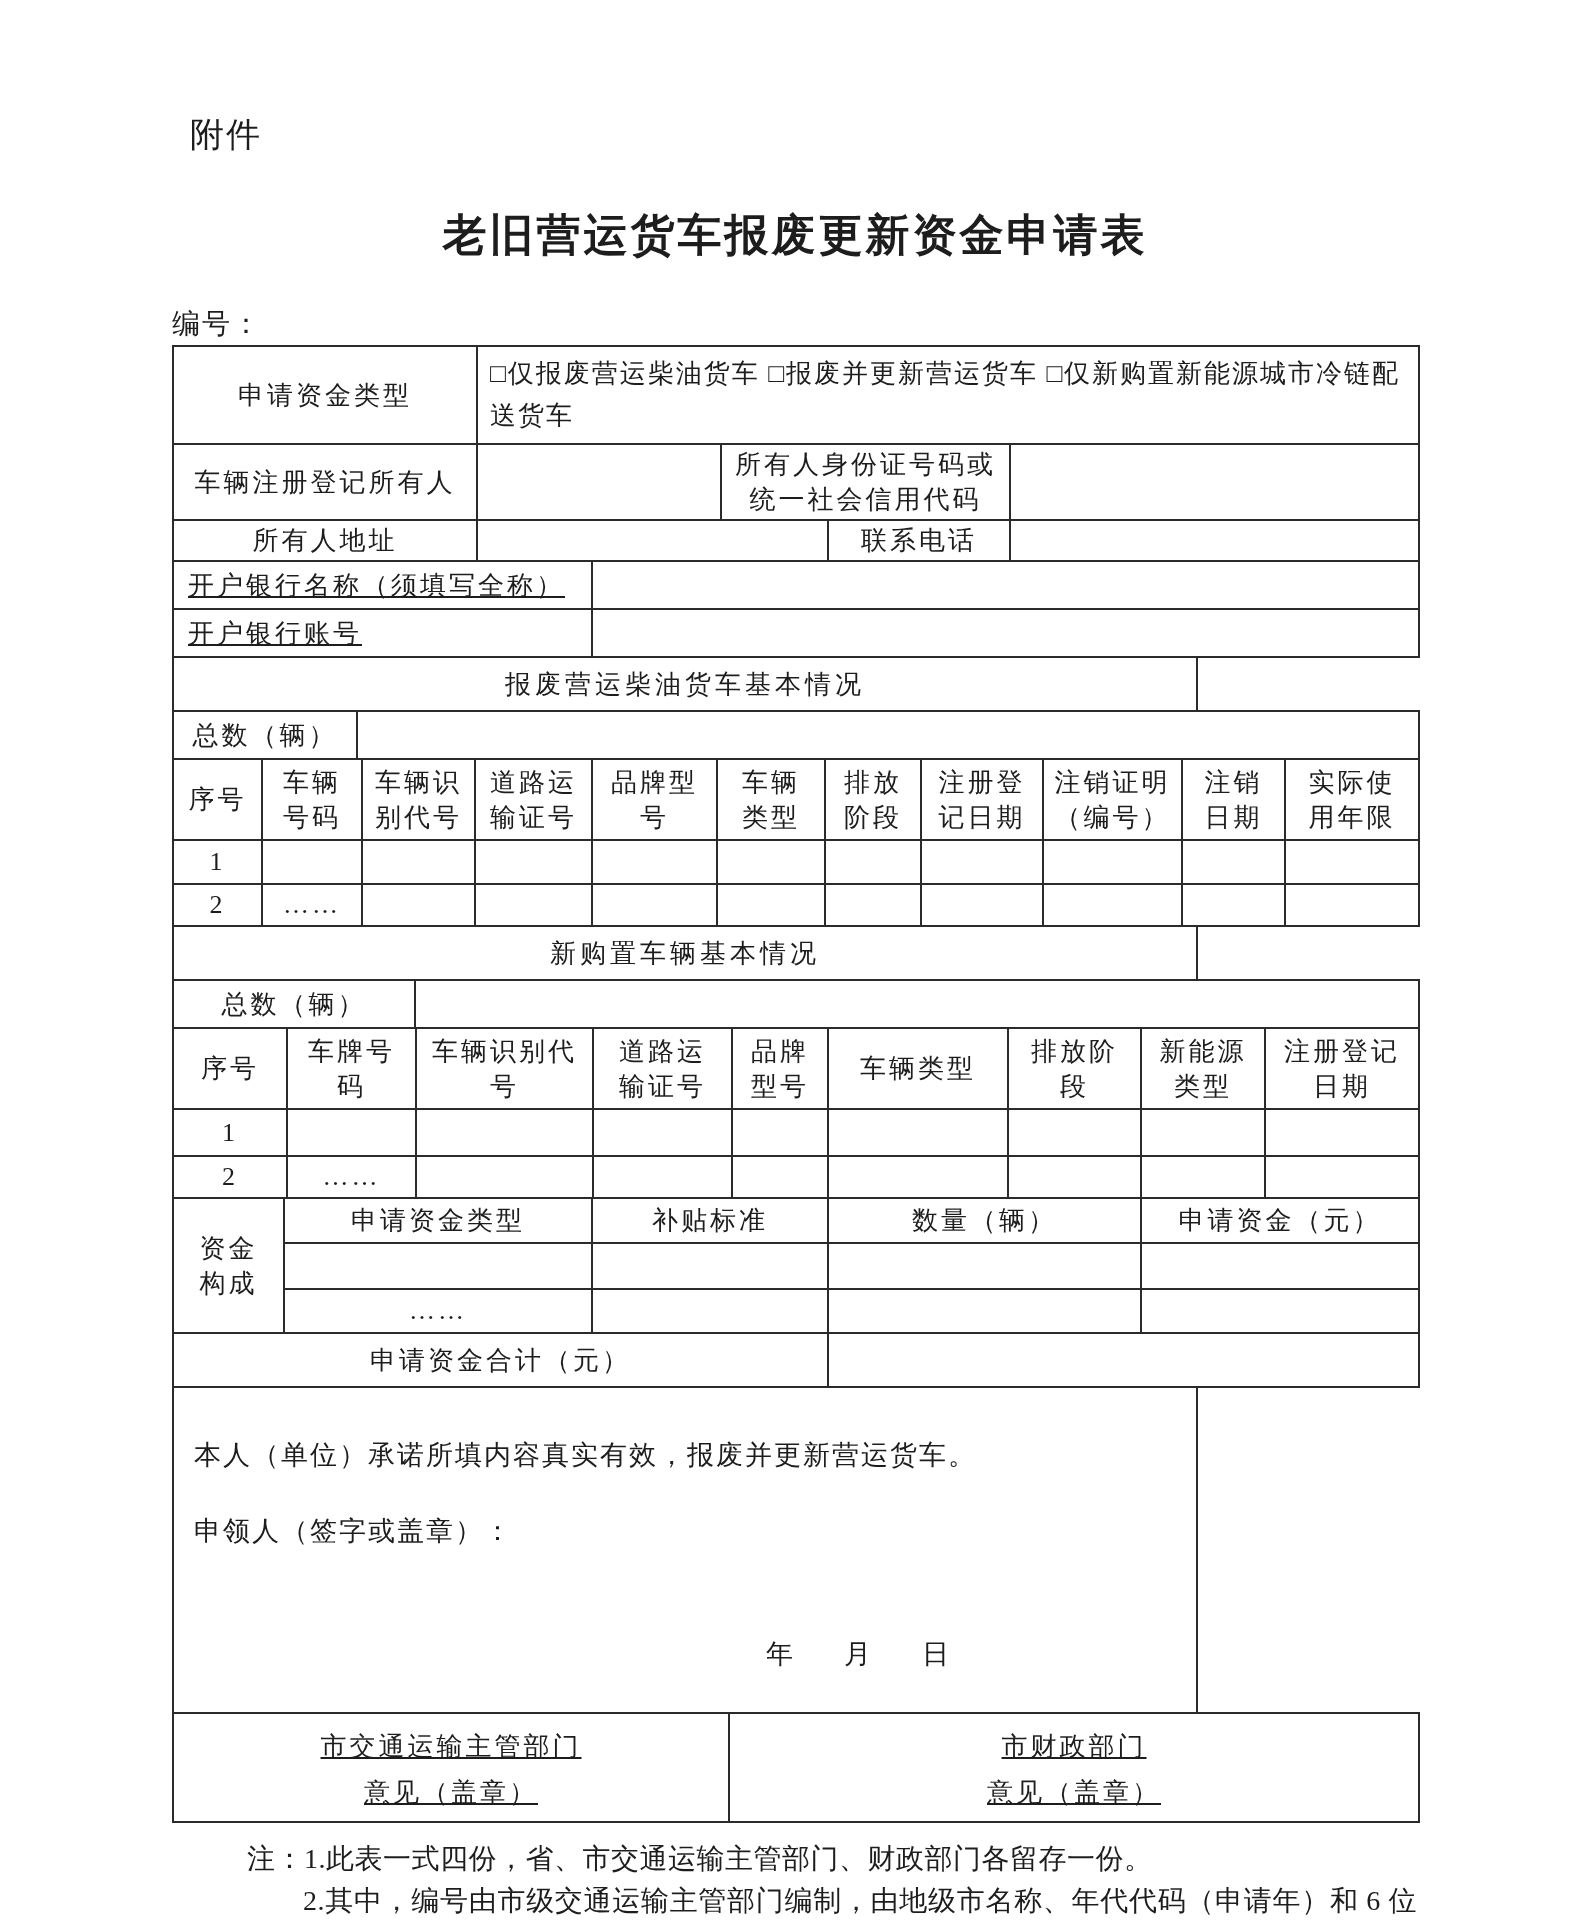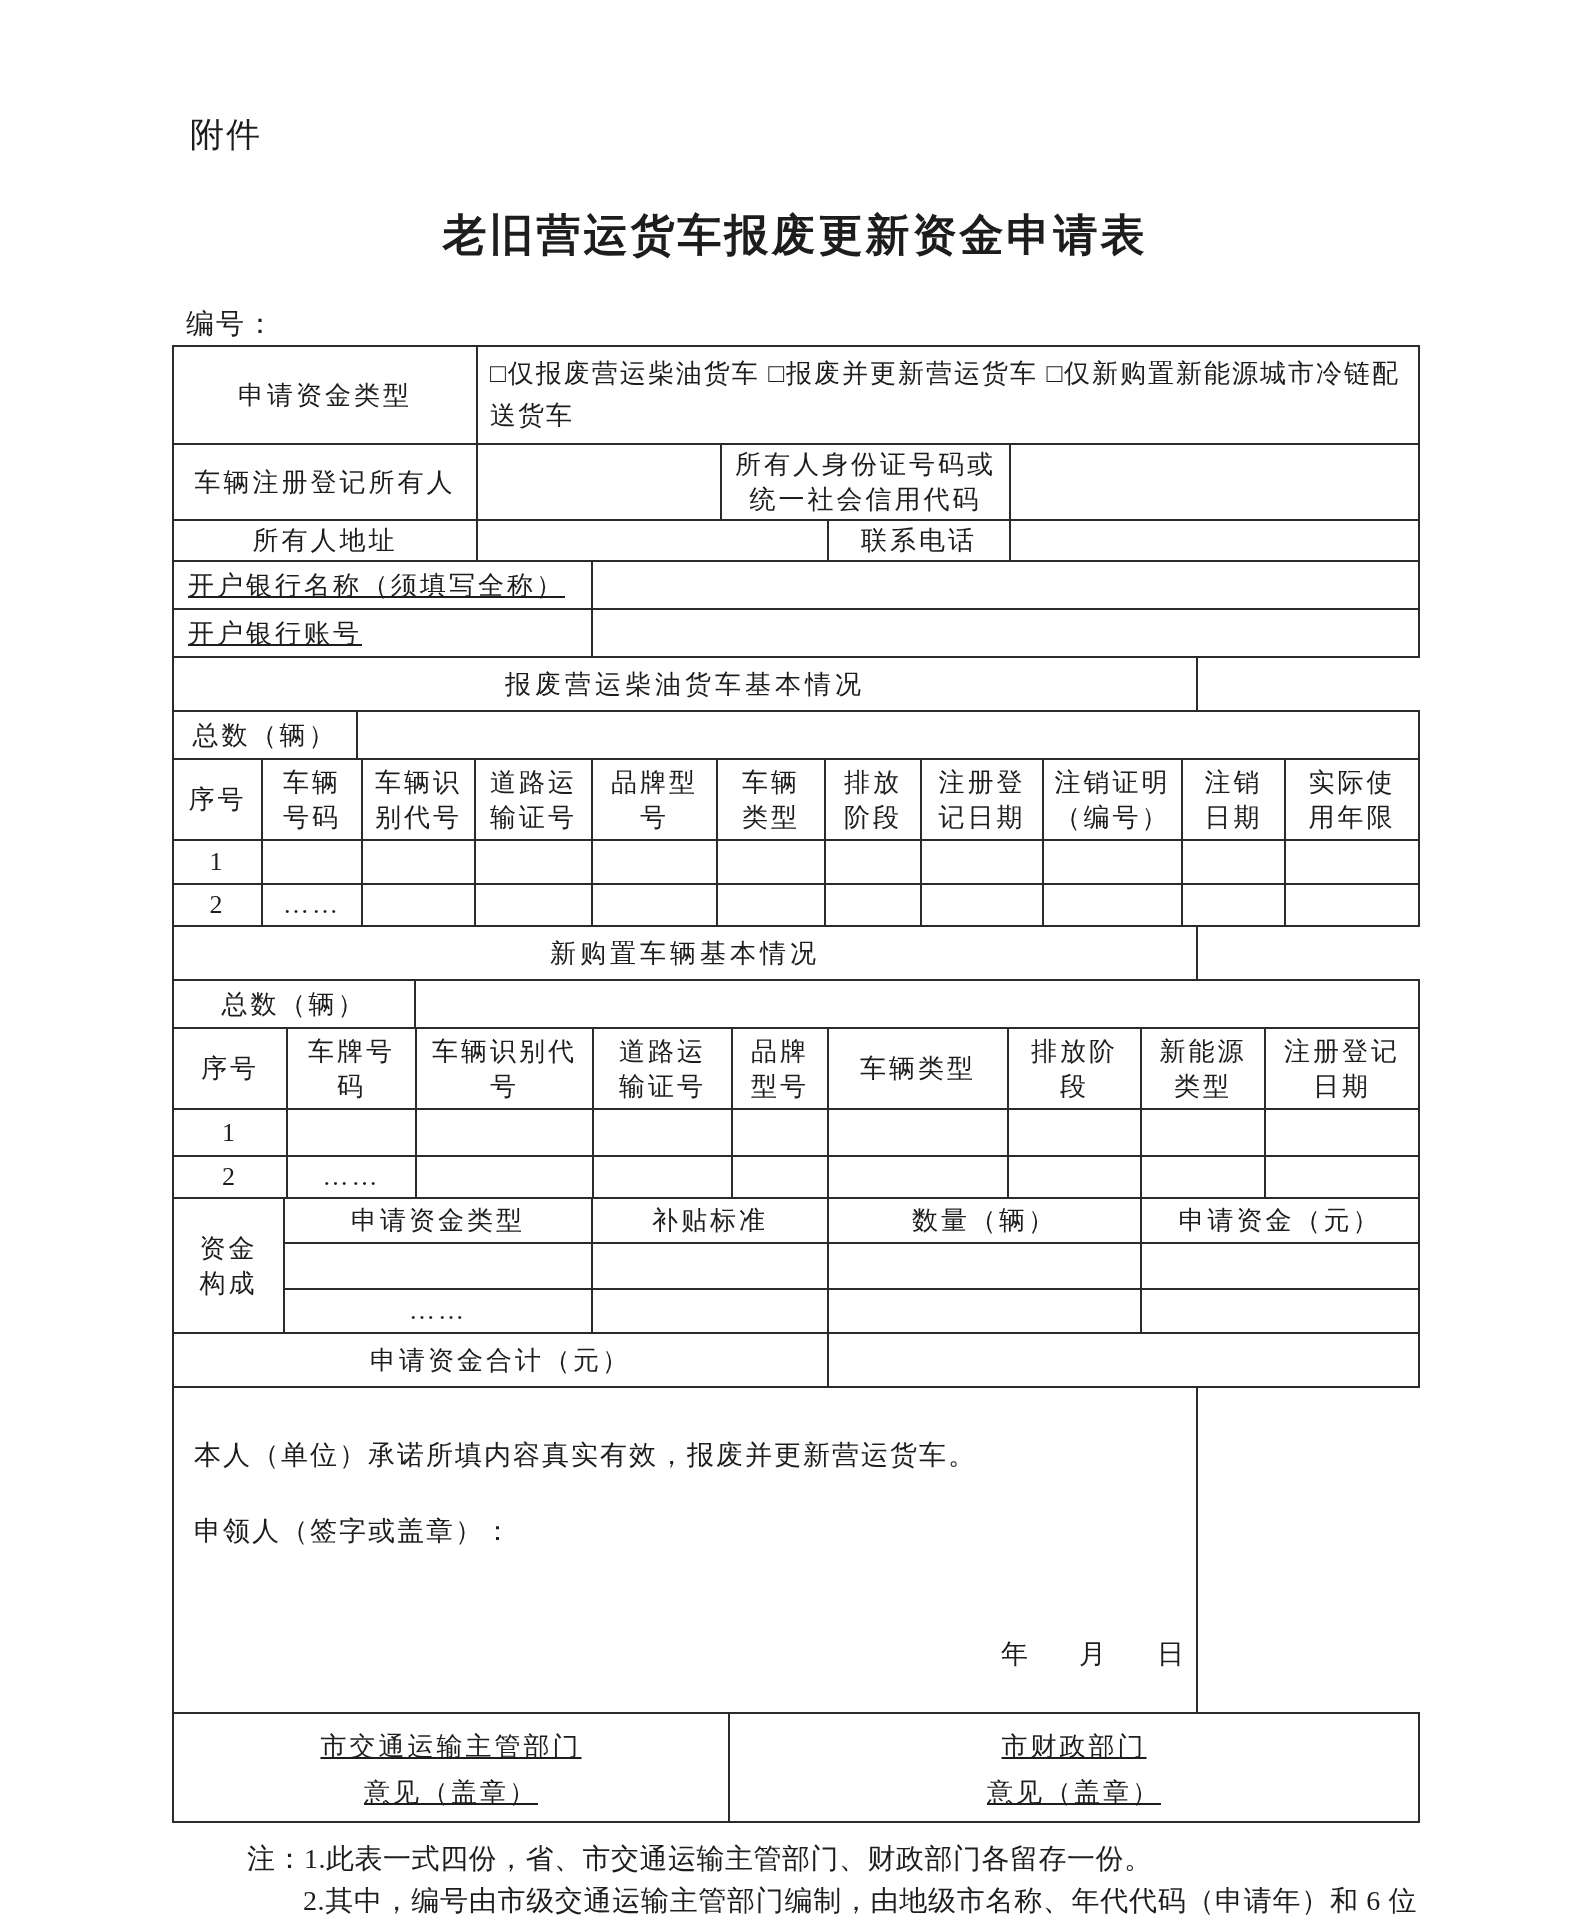--- a/index.html
+++ b/index.html
@@ -21,21 +21,20 @@
   }
   .title{
     margin-top:48px;
     text-align:center;
     font-size:44px;
     font-weight:bold;
     letter-spacing:3px;
   }
   .serial{
     margin-top:40px;
-    margin-left:14px;
     margin-bottom:4px;
     font-size:28px;
     letter-spacing:2px;
   }
   table{
     width:1026px;
     border-collapse:collapse;
     table-layout:fixed;
     margin-top:-2px;
   }
@@ -63,20 +62,21 @@
   .commit-cell{
     text-align:left;
     vertical-align:top;
     padding:14px 0 10px 20px;
     letter-spacing:2px;
   }
   .commit-cell .cline{line-height:46px;font-size:27px;}
   .commit-cell .dateline{
     margin-top:52px;
     text-align:right;
+    padding-right:235px;
     letter-spacing:12px;
     font-size:27px;
   }
   .dept-cell{line-height:46px;padding-top:6px;letter-spacing:3px;text-decoration:underline;}
   .notes{
     margin-top:16px;
     margin-left:75px;
     width:1170px;
     font-size:28px;
     line-height:40px;

